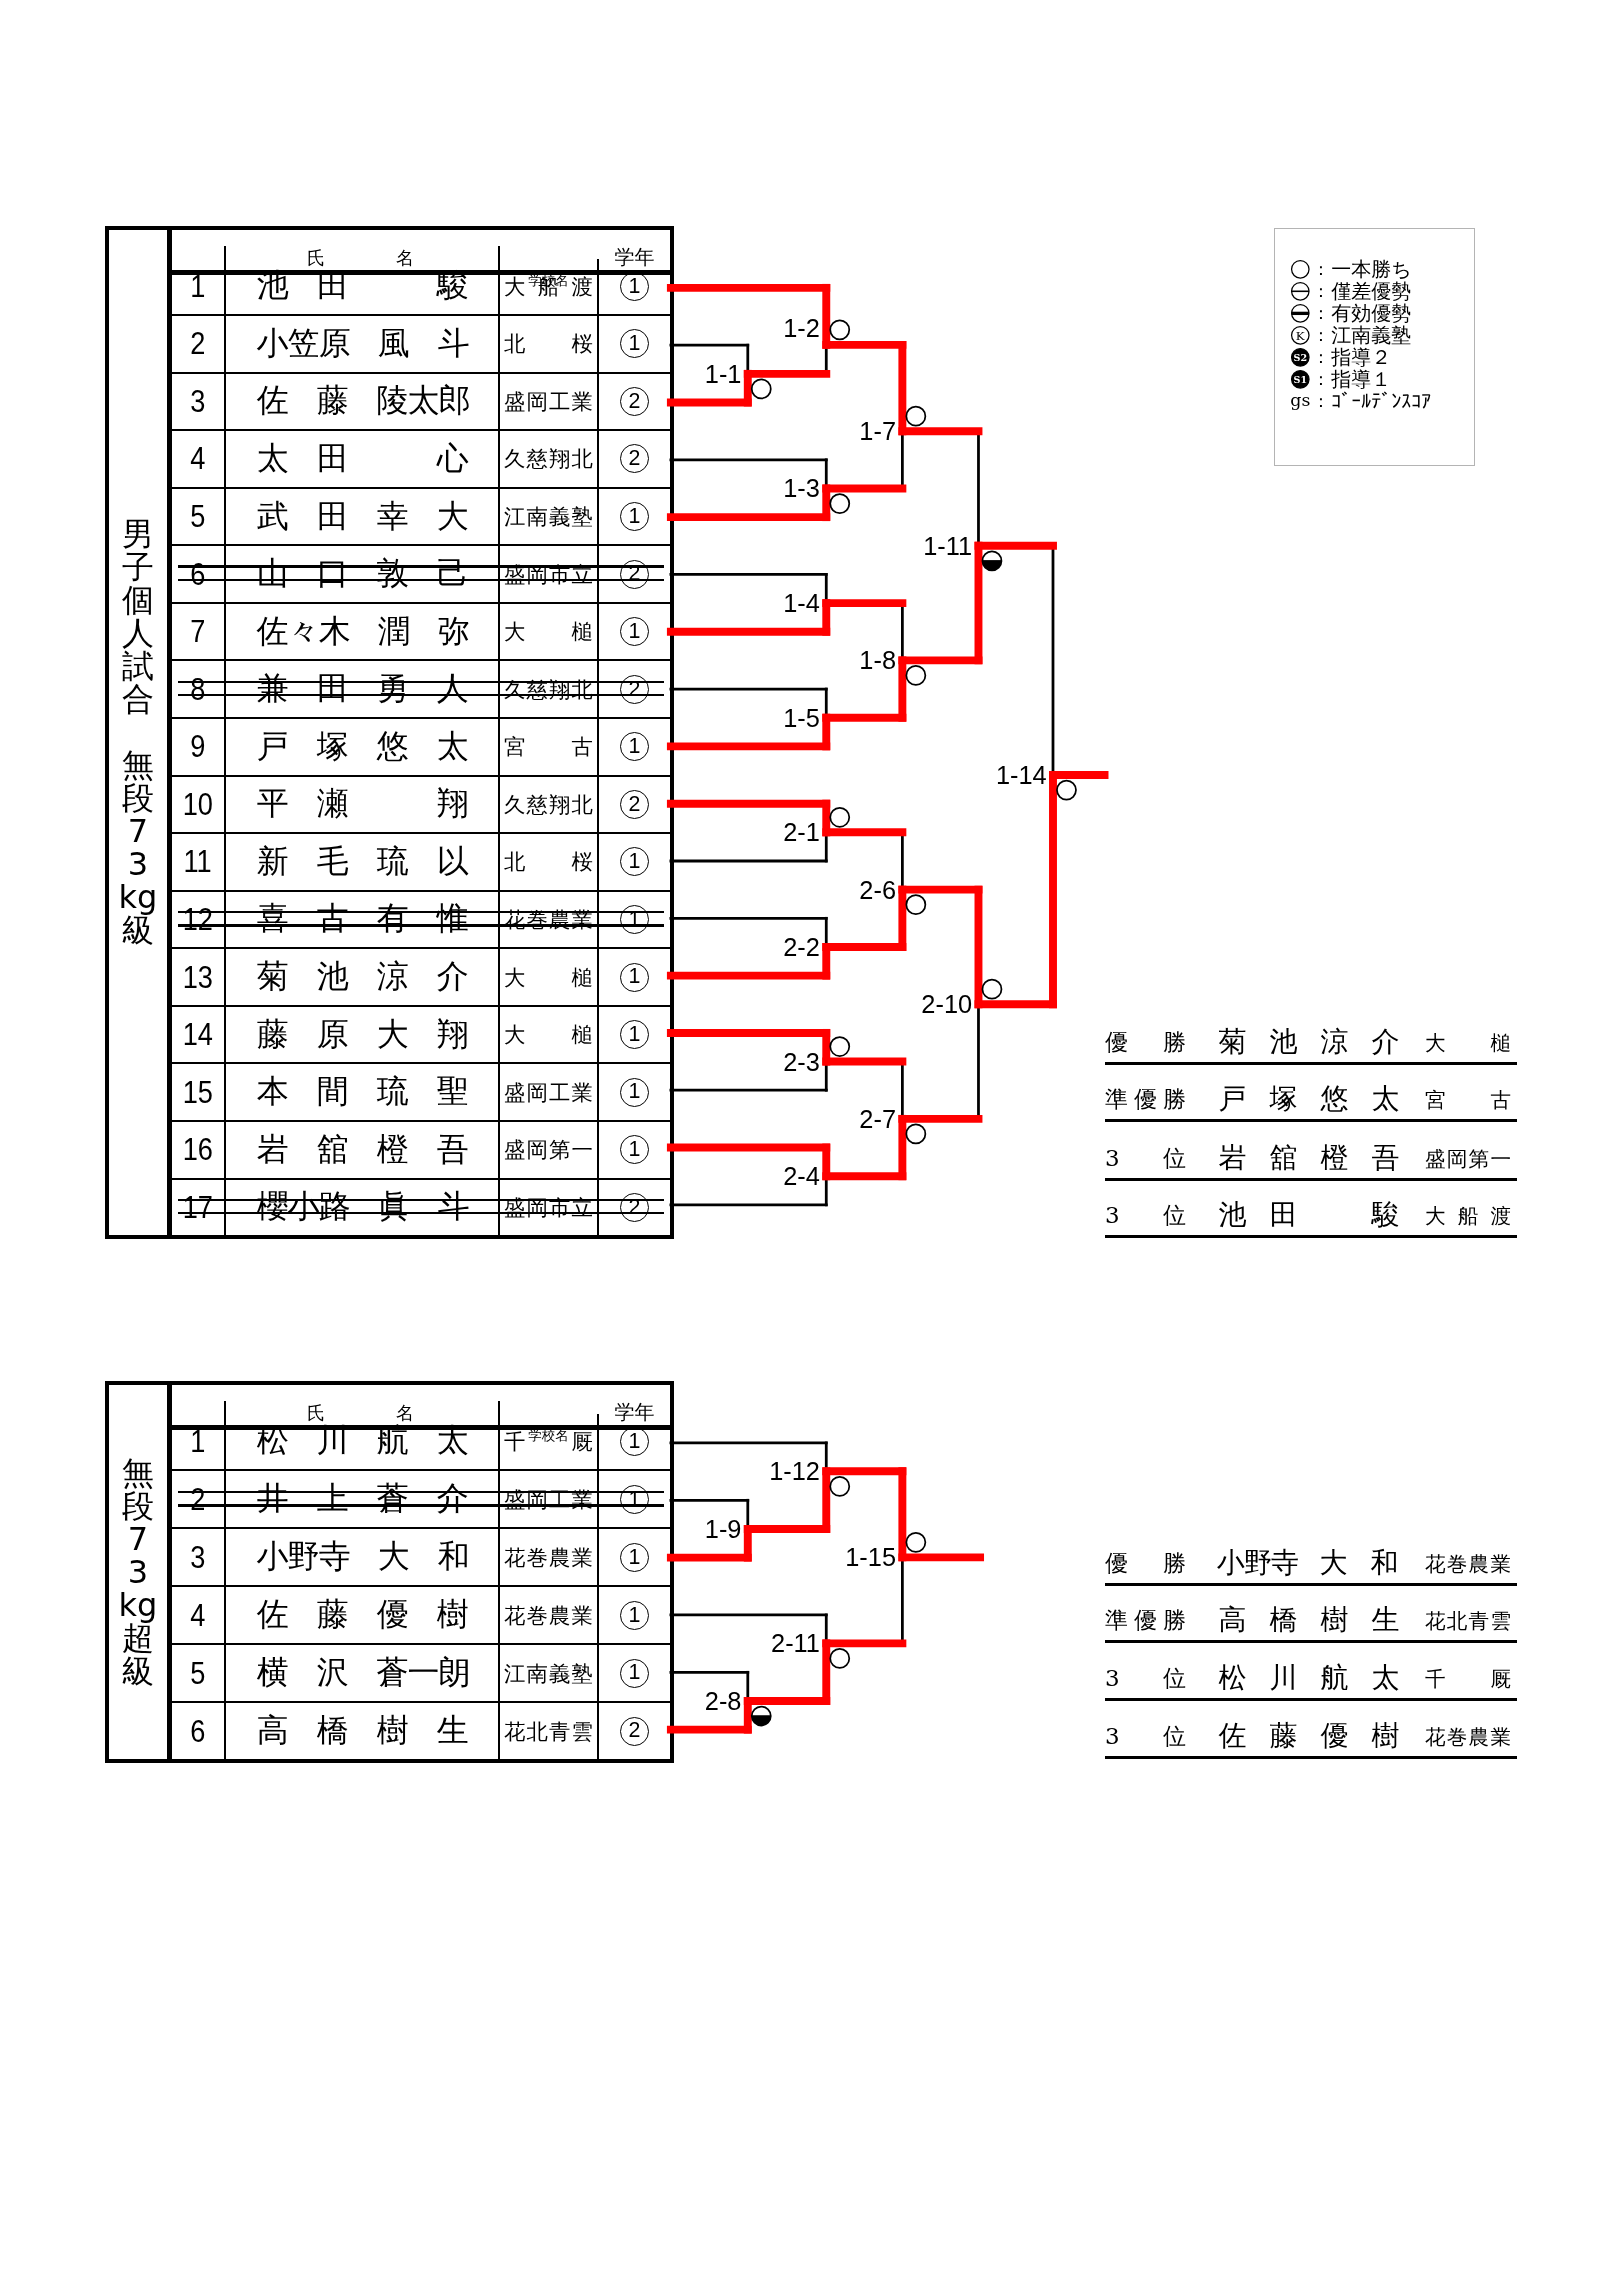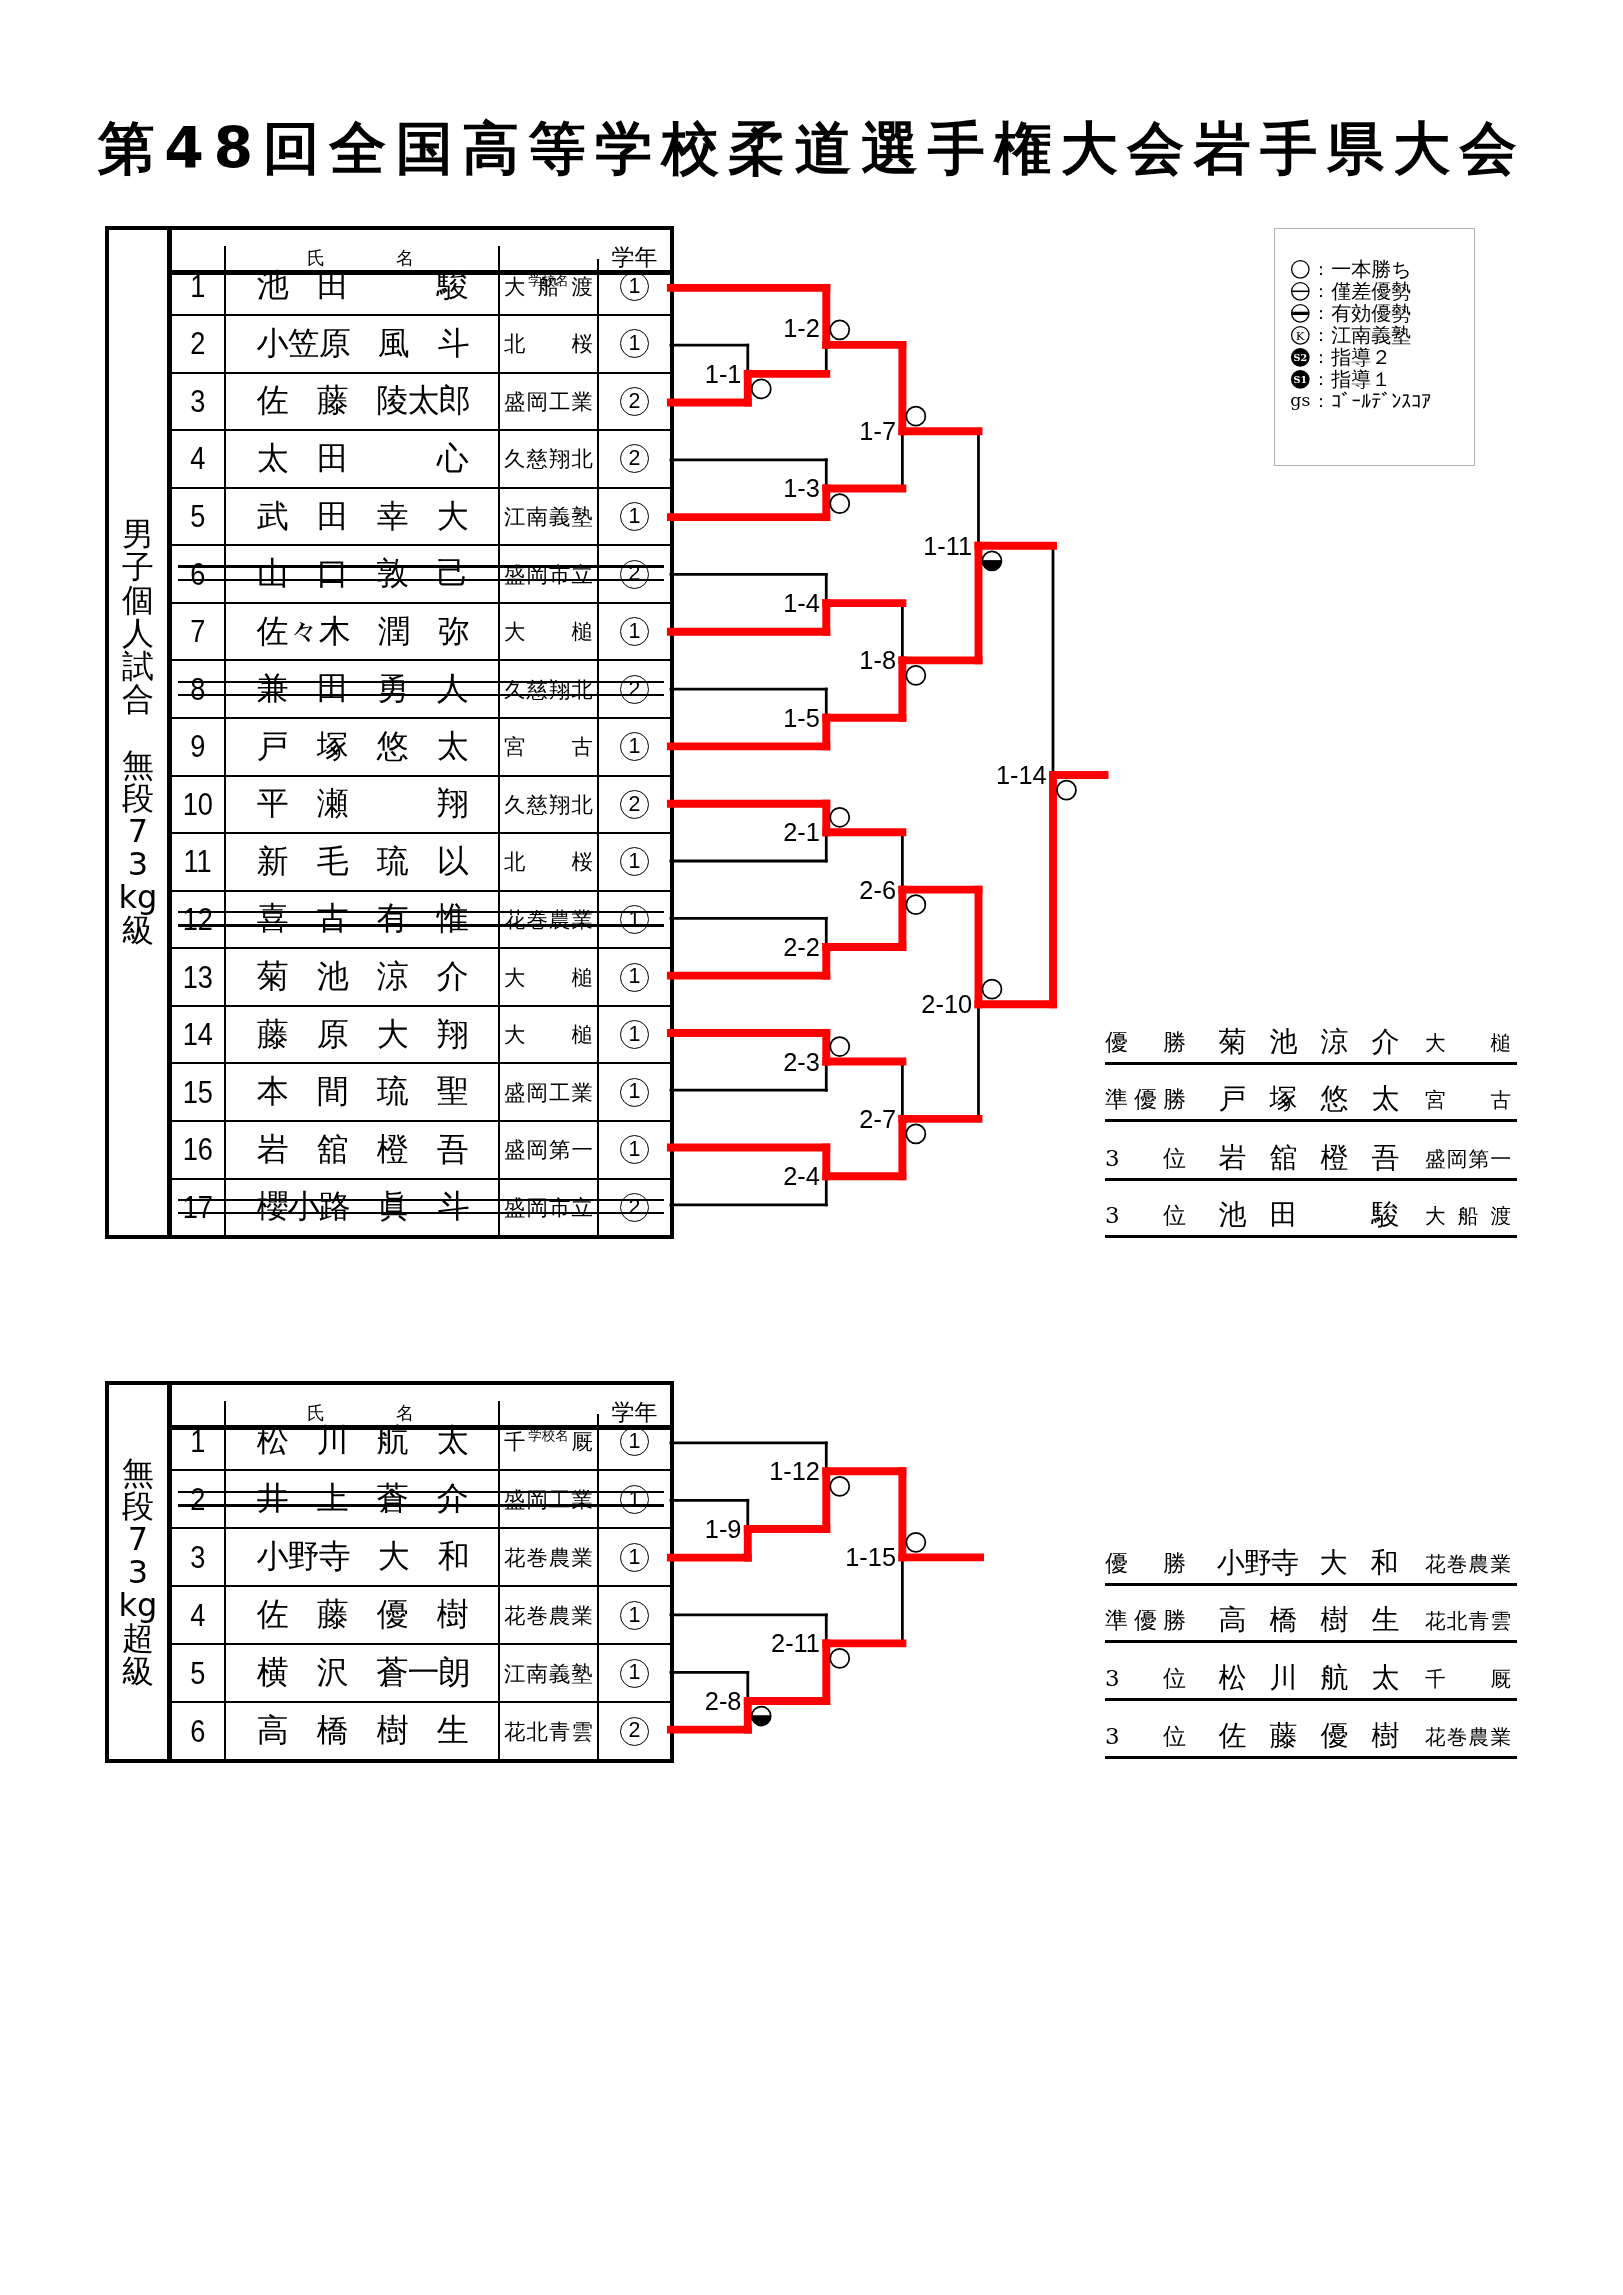--- a/index.html
+++ b/index.html
@@ -41,21 +41,21 @@
   .c-grade.body { display: flex; align-items: center; justify-content: center; }
   .gcircle { width: 27px; height: 27px; border: 1.4px solid #000; border-radius: 50%; display: flex;
     align-items: center; justify-content: center; font-size: 21.4px; line-height: 1;
     font-family: "Liberation Sans", sans-serif; }
   .strike { position: absolute; left: 6.3px; right: 6.3px; height: 2.4px; background: #000; }
   .strike.s1 { top: calc(50% - 8.7px); }
   .strike.s2 { top: calc(50% + 4.8px); }
   .hname { display: flex; align-items: center; }
   .hname-t { display: block; margin-left: 81px; width: 107px; font-size: 18px; text-align: justify; text-align-last: justify; }
   .hschool { display: flex; align-items: center; justify-content: center; font-size: 13.5px; margin-top: 35px; }
-  .hgrade { display: flex; align-items: center; justify-content: center; font-size: 23px; }
+  .hgrade { display: flex; align-items: center; justify-content: center; font-size: 20px; }
   
   .bracket-svg { position: absolute; left: 0; top: 0; pointer-events: none; }
   .match-label { font-family: "Liberation Sans", sans-serif; font-size: 32px; fill: #000; }
   
   .legend {
     position: absolute; left: 1274px; top: 228px; width: 201px; height: 238px; box-sizing: border-box;
     border: 1.6px solid #b4b4b4; padding-top: 29px; padding-left: 15px;
     font-family: "DejaVu Serif", "Liberation Serif", serif;
   }
   .lg-item { display: flex; align-items: center; height: 22px; }
@@ -73,21 +73,20 @@
   .r-name { position: absolute; left: 102px; bottom: 4px; display: flex; font-size: 28px; line-height: 32px; }
   .r-slot { display: block; width: 51px; text-align: center; white-space: nowrap; flex: none; }
   .r-slot.w2 { width: 101px; letter-spacing: -0.8px; }
   .r-school { position: absolute; left: 320px; bottom: 5.6px; width: 86px; font-size: 20.6px; line-height: 25px;
     text-align: justify; text-align-last: justify; }
 </style>
 </head>
 <body>
 
 <div id="page">
-  <div class="title">第48回全国高等学校柔道選手権大会岩手県大会</div>
   <div id="legend" class="legend" style="border-color: rgb(180, 180, 180);">
       <div class="lg-item">
         <span class="lg-icon">
           <svg width="20.6" height="20.6" viewBox="0 0 26 26">
             <circle cx="13" cy="13" r="11" fill="none" stroke="#000" stroke-width="1.6"></circle>
           </svg>
         </span>
         <span class="lg-sep">：</span>
         <span class="lg-label">一本勝ち</span>
       </div>

